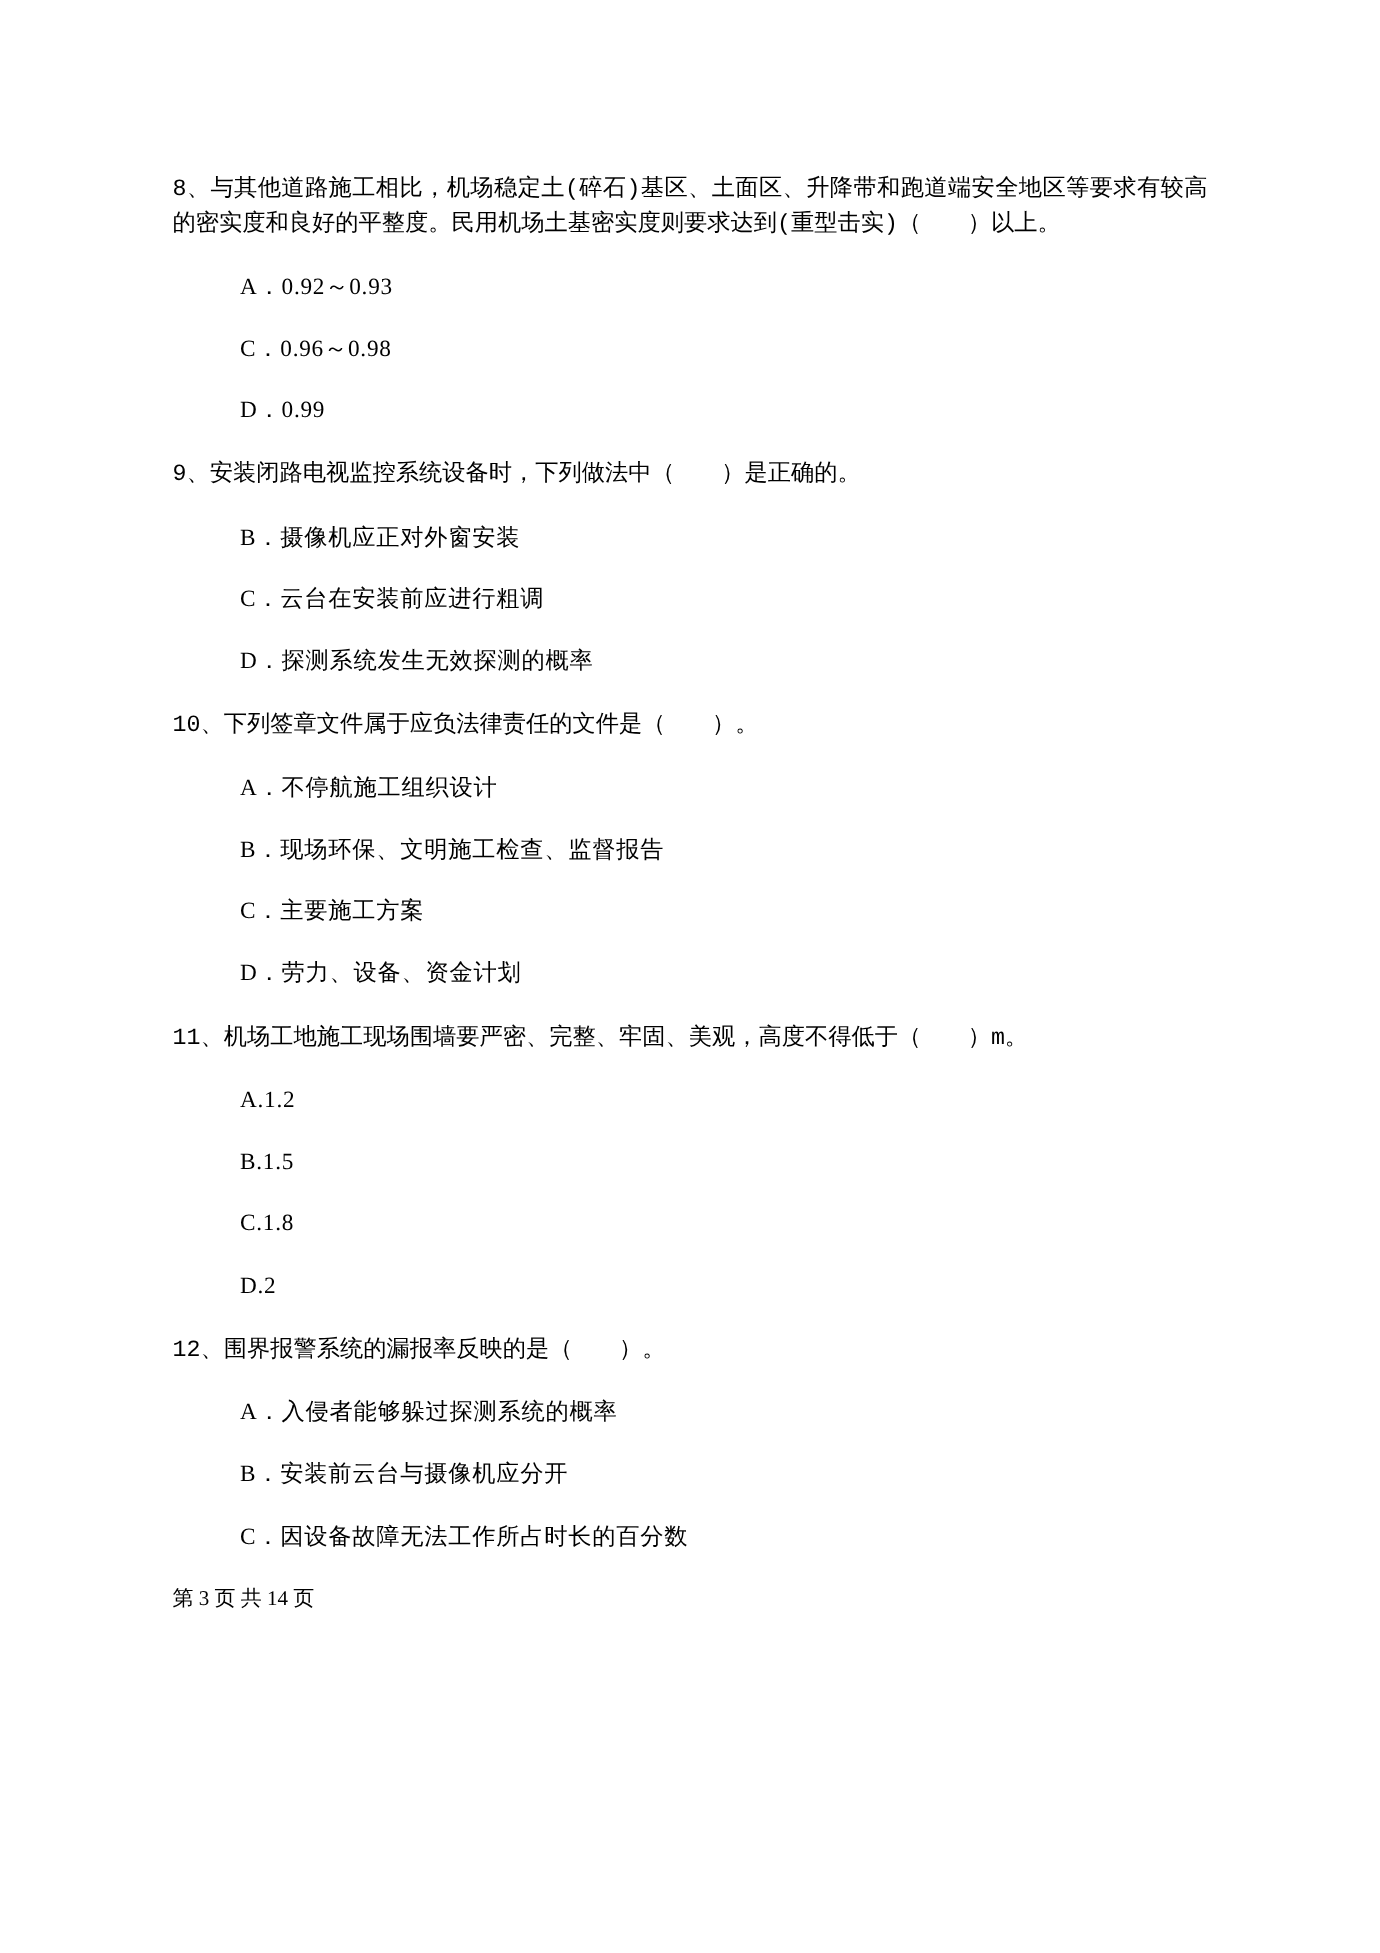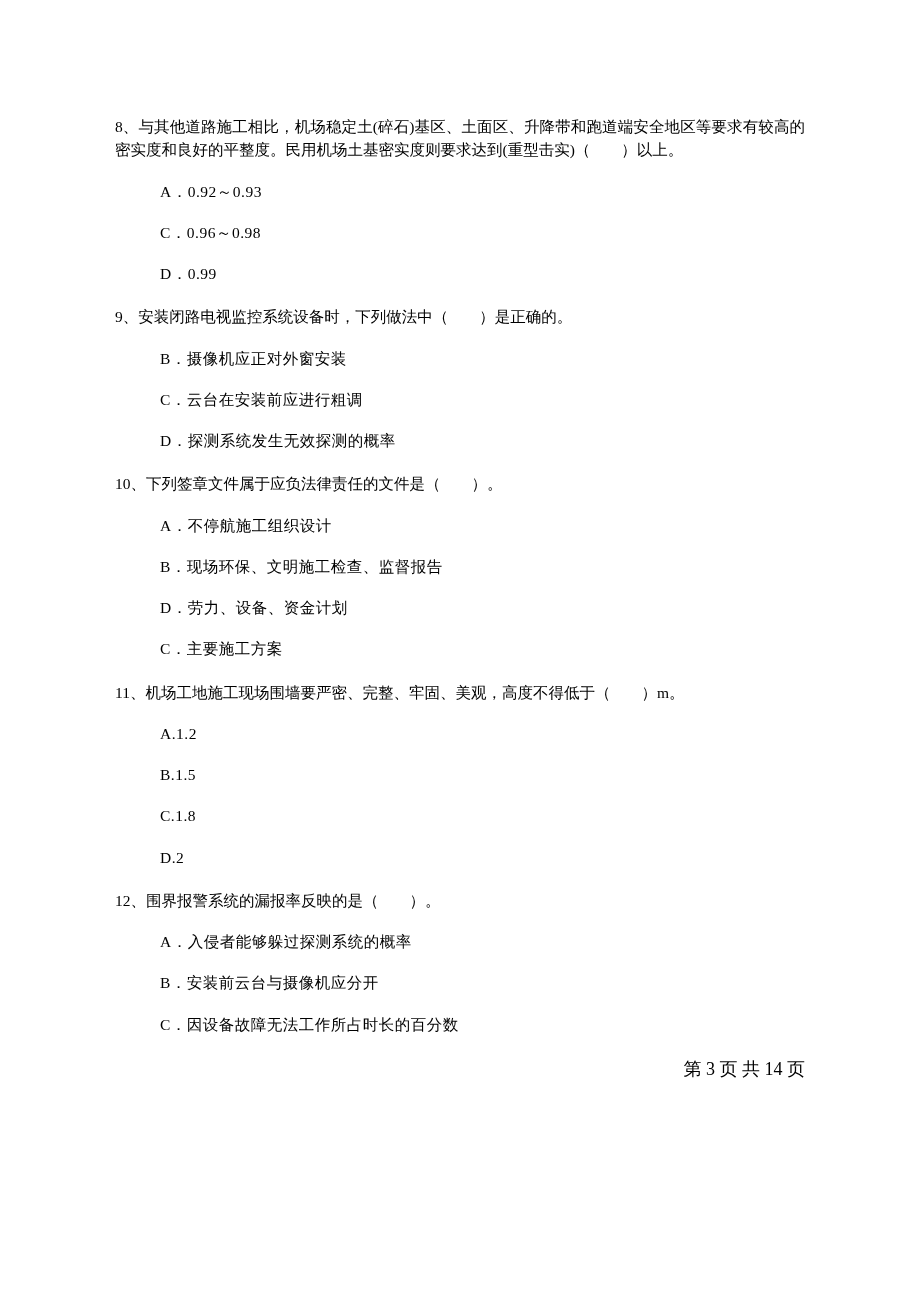--- a/index.html
+++ b/index.html
@@ -17,29 +17,30 @@
       padding: 115px 115px 40px 115px;
       box-sizing: border-box;
       position: relative;
     }
     .question {
       margin-bottom: 20px;
     }
     .question-text {
       margin-bottom: 18px;
       text-align: justify;
+      font-family: Liberation Mono, monospace;
     }
     .option {
       margin-left: 45px;
       margin-bottom: 18px;
       letter-spacing: 0.5px;
     }
     .footer {
-      text-align: right;
-      font-size: 18px;
+      text-align: left;
+      font-size: 14px;
       margin-top: 5px;
     }
   </style>
 </head>
 <body>
 
 <div class="page">
 
   <div class="question">
     <div class="question-text">
@@ -58,22 +59,22 @@
     <div class="option">C．云台在安装前应进行粗调</div>
     <div class="option">D．探测系统发生无效探测的概率</div>
   </div>
 
   <div class="question">
     <div class="question-text">
       <span>10、</span><span>下列签章文件属于应负法律责任的文件是（　　）。</span>
     </div>
     <div class="option">A．不停航施工组织设计</div>
     <div class="option">B．现场环保、文明施工检查、监督报告</div>
+    <div class="option">C．主要施工方案</div>
     <div class="option">D．劳力、设备、资金计划</div>
-    <div class="option">C．主要施工方案</div>
   </div>
 
   <div class="question">
     <div class="question-text">
       <span>11、</span><span>机场工地施工现场围墙要严密、完整、牢固、美观，高度不得低于（　　）m。</span>
     </div>
     <div class="option">A.1.2</div>
     <div class="option">B.1.5</div>
     <div class="option">C.1.8</div>
     <div class="option">D.2</div>

